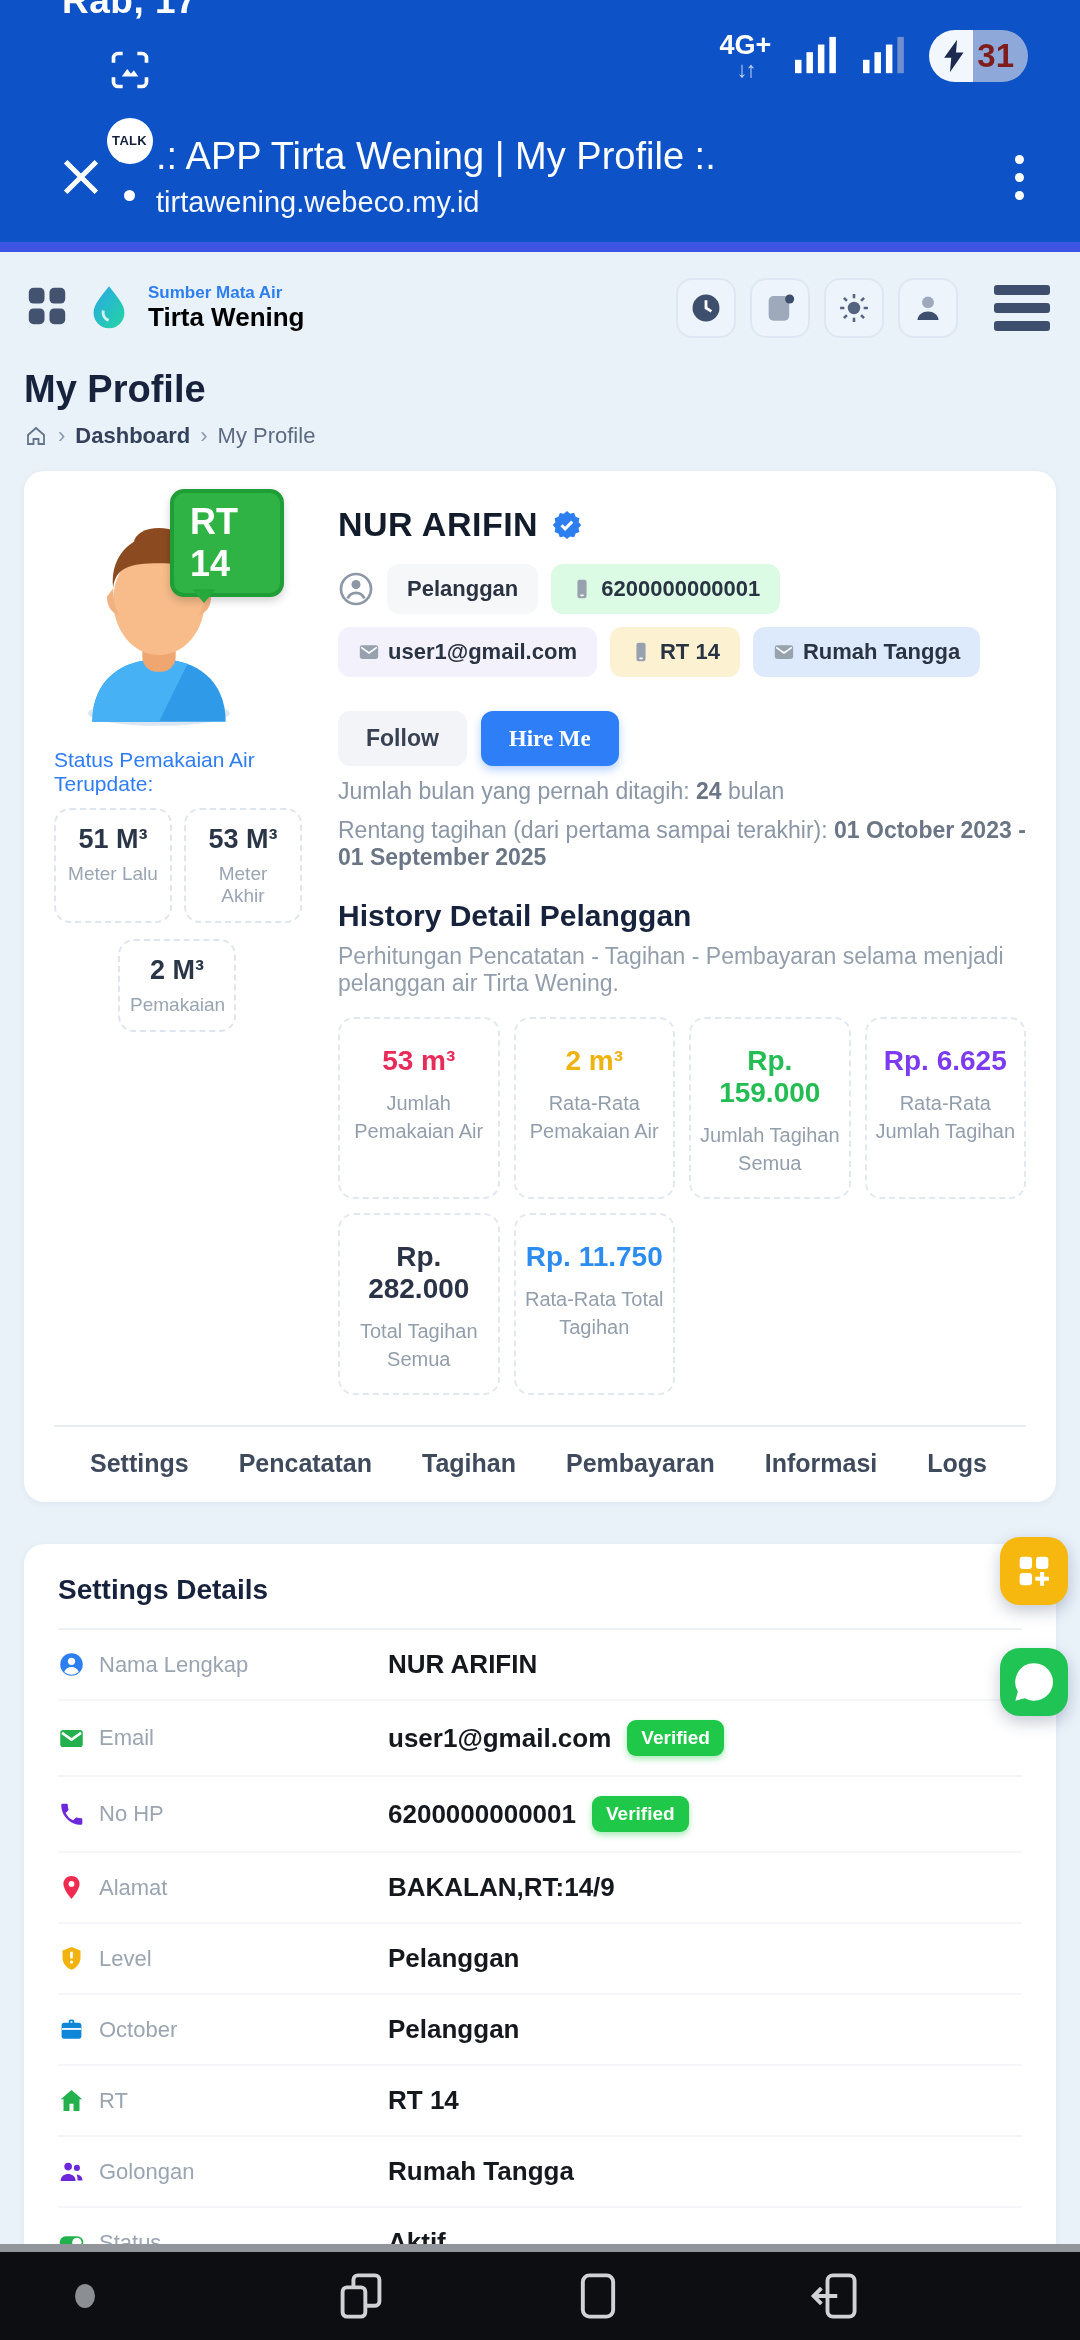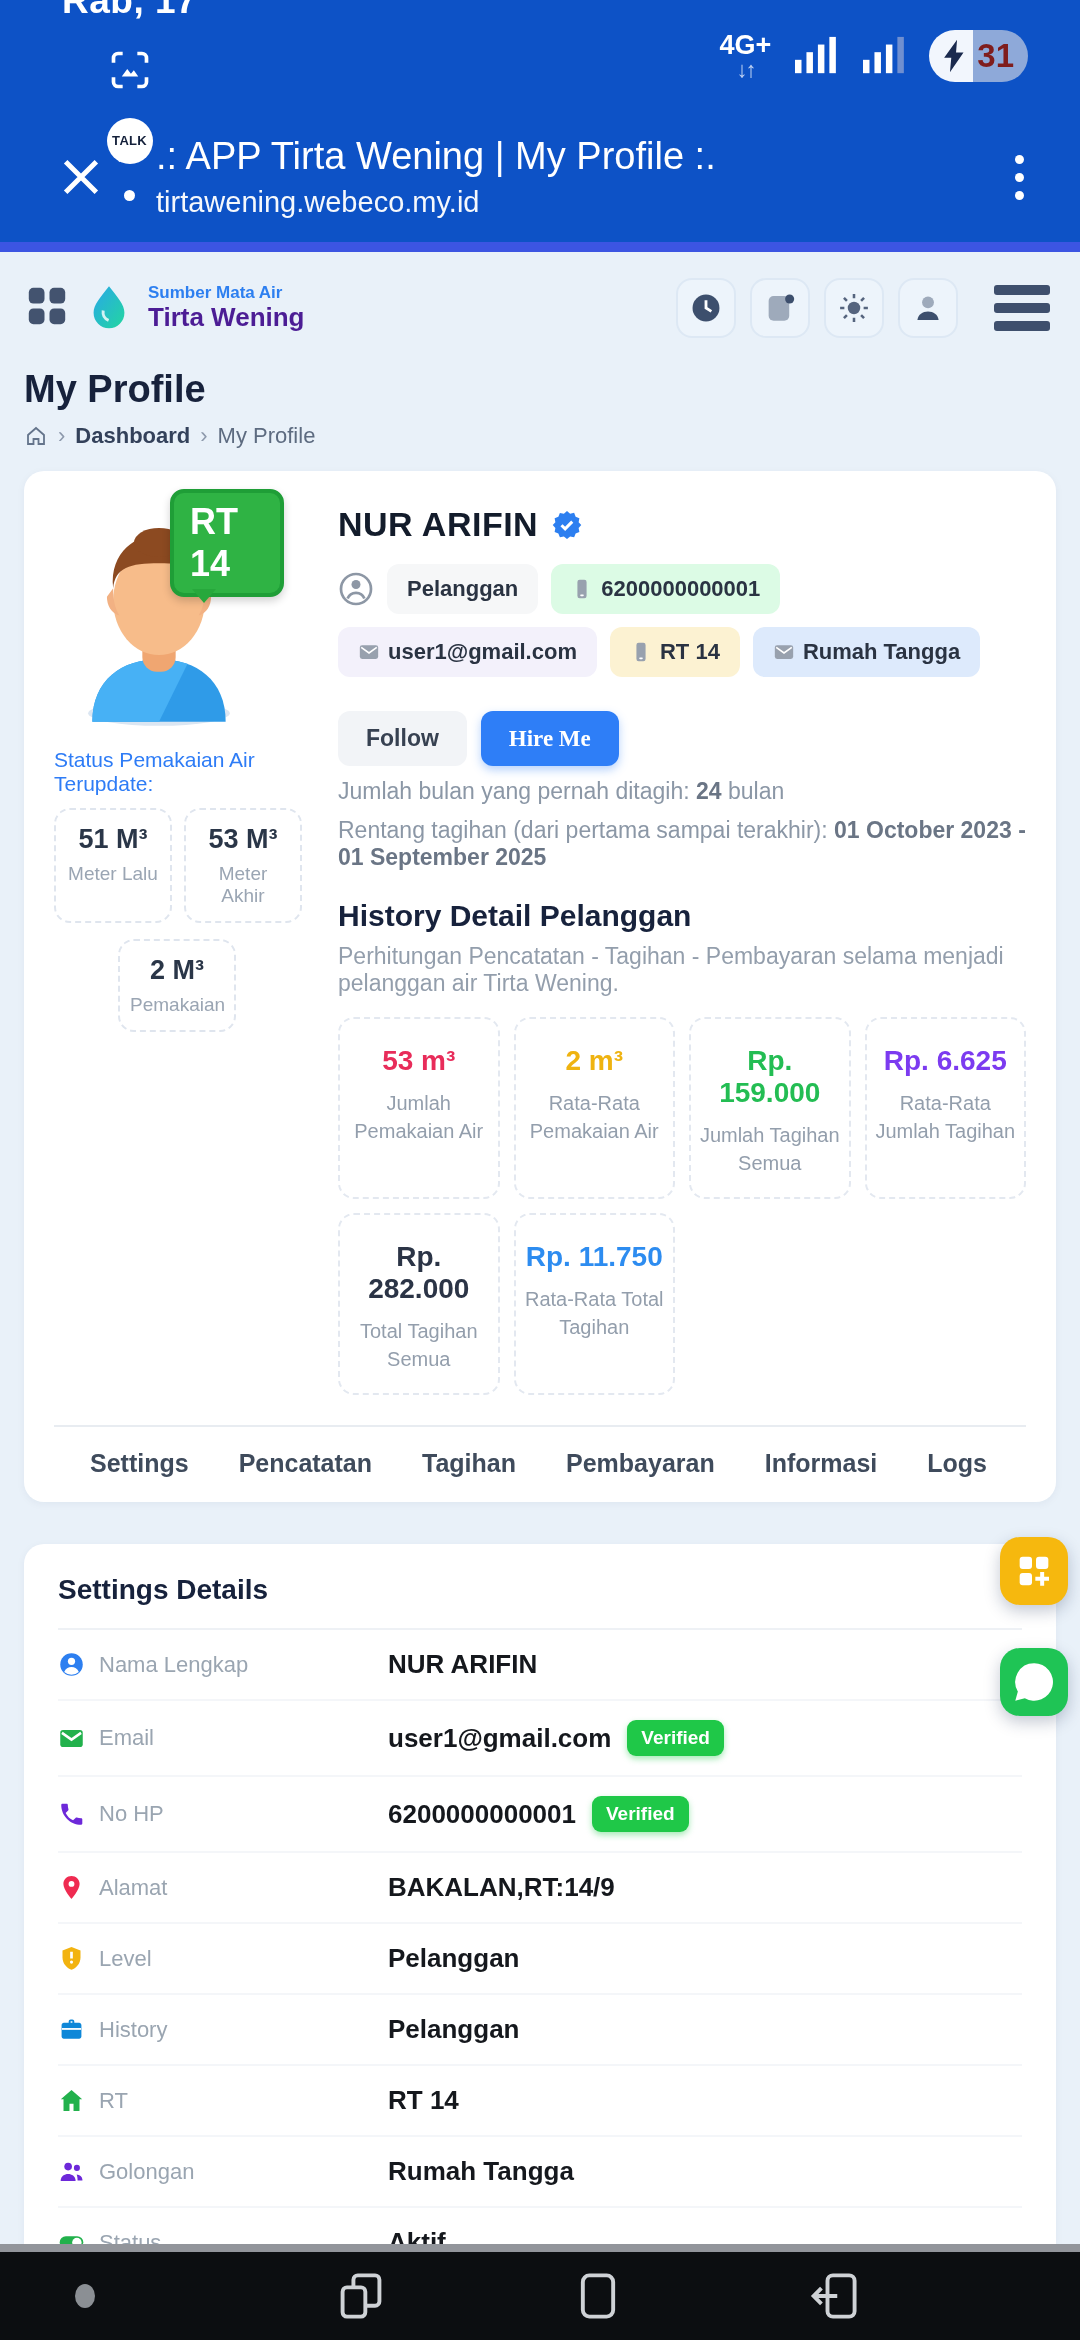--- a/index.html
+++ b/index.html
@@ -31,21 +31,21 @@
   .kebab { margin-left:auto; display:flex; flex-direction:column; gap:9px; padding:8px; }
   .kebab i { width:9px; height:9px; border-radius:50%; background:#fff; }
   .strip { height:10px; background:#3c55e2; }
 
   
   .page { padding:12px 24px 0; }
   .webheader { display:flex; align-items:center; height:88px; }
   .brand { display:flex; align-items:flex-start; gap:14px; }
   .brand-text { line-height:1.15; }
   .brand-top { font-size:17px; color:#2d7ff0; font-weight:700; }
-  .brand-name { font-size:26px; color:#4c1d95; font-weight:700; }
+  .brand-name { font-size:26px; color:#000000; font-weight:700; }
   .hdr-actions { margin-left:auto; display:flex; align-items:center; gap:14px; }
   .hbtn { width:60px; height:60px; border-radius:16px; border:2px solid #dde8f4; background:#edf4fb; display:flex; align-items:center; justify-content:center; color:#44556f; }
   .hamburger { margin-left:16px; display:flex; flex-direction:column; gap:8px; padding:6px; }
   .hamburger i { display:block; width:56px; height:10px; border-radius:3px; background:#3e4f6d; }
 
   .page-title { font-size:38px; font-weight:700; color:#17223c; margin:16px 0 12px; }
   .breadcrumb { display:flex; align-items:center; gap:10px; font-size:22px; color:#5d6b80; margin-bottom:22px; }
   .breadcrumb .bc-main { color:#33415a; font-weight:700; }
   .breadcrumb .sep { color:#8d99ac; }
 
@@ -579,21 +579,21 @@
           <span>Pelanggan</span>
 
         </span>
       </div>
 
       <div class="drow">
         <span class="drow-label">
           <svg class="ic" width="27" height="27" viewBox="0 0 24 24" style="color: rgb(14, 135, 216);">
             <use href="#i-briefcase"></use>
           </svg>
-          <span>History</span>
+          <span>October</span>
         </span>
         <span class="drow-val">
           <span>Pelanggan</span>
 
         </span>
       </div>
 
       <div class="drow">
         <span class="drow-label">
           <svg class="ic" width="27" height="27" viewBox="0 0 24 24" style="color: rgb(34, 177, 76);">

